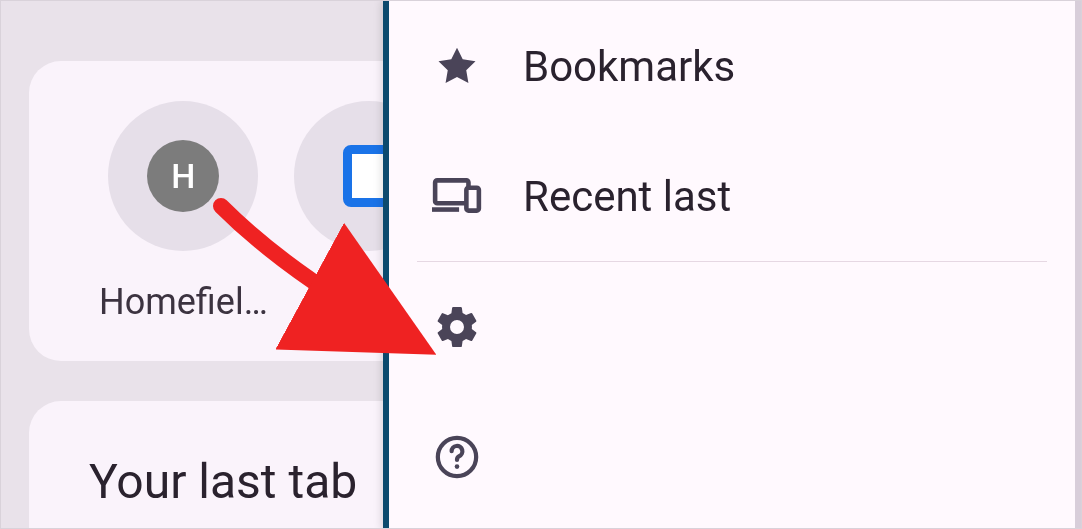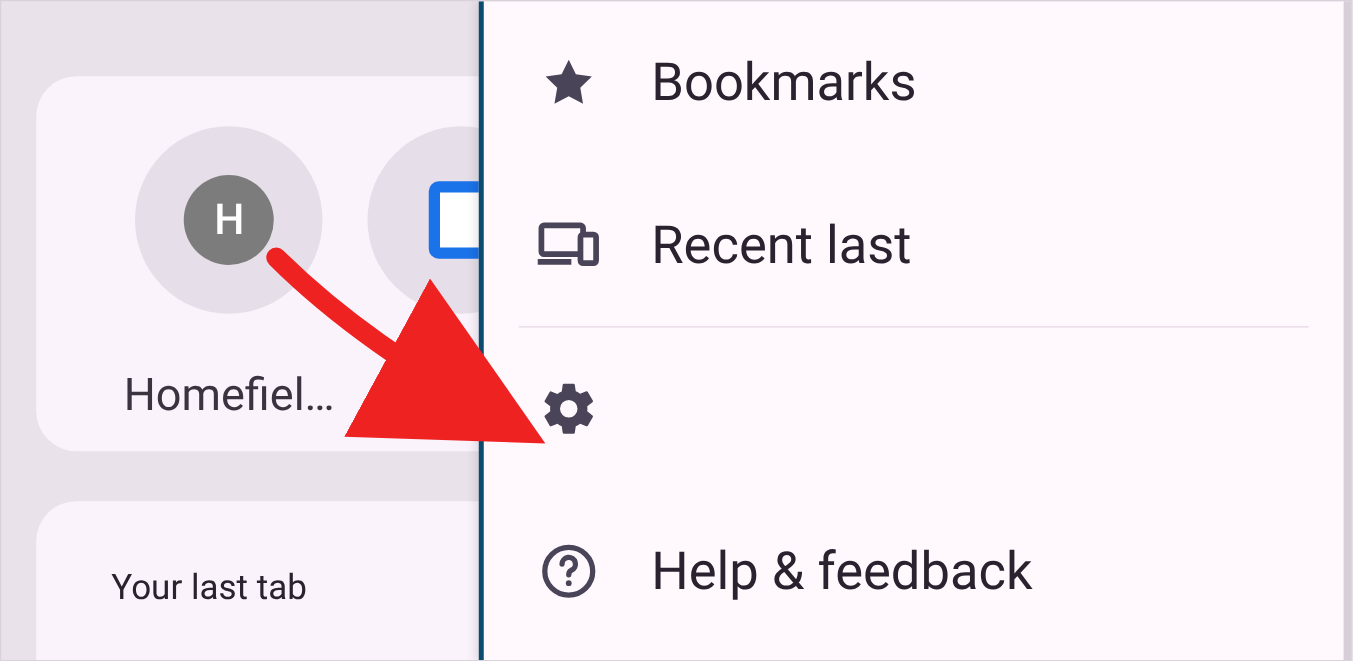--- a/index.html
+++ b/index.html
@@ -5,29 +5,29 @@
     * { margin:0; padding:0; box-sizing:border-box; }
     html,body { width:1082px; height:529px; font-family:Roboto,"Segoe UI",Arial,sans-serif; }
     .stage { position:relative; width:1082px; height:529px; background:#e9e2ea; overflow:hidden; border:1px solid #d9d2da; }
 
     
     .card { position:absolute; left:28px; top:60px; width:560px; height:300px; background:#faf3fb; border-radius:32px; }
     .shortcut { position:absolute; top:40px; text-align:center; }
     .shortcut .circle { width:150px; height:150px; border-radius:50%; background:#e6dfe9; display:flex; align-items:center; justify-content:center; margin:0 auto; }
     .shortcut .inner-badge { width:72px; height:72px; border-radius:50%; background:#7c7c7c; color:#fff; font-size:34px; font-weight:500; display:flex; align-items:center; justify-content:center; }
     .shortcut .inner-box { width:52px; height:62px; border:9px solid #1a73e8; border-radius:8px; background:#fff; }
-    .shortcut .label { margin-top:44px; font-size:36px; color:#3c3340; }
+    .shortcut .label { margin-top:30px; font-size:36px; color:#3c3340; }
     .sc1 { left:70px; }
     .sc2 { left:265px; }
 
     .last-tab-card { position:absolute; left:28px; top:400px; width:560px; height:130px; background:#faf3fb; border-radius:32px 32px 0 0; padding:52px 60px 0; }
-    .last-tab-card .t { font-size:28px; color:#2a222e; }
+    .last-tab-card .t { font-size:48px; color:#2a222e; }
 
     
-    .menu { position:absolute; right:6px; top:0; width:692px; height:529px; background:#fff9fe; box-shadow:-2px 0 8px rgba(0,0,0,.12); border-left:4px solid #0c4a6e; overflow:hidden;}
+    .menu { position:absolute; right:6px; top:0; width:692px; height:529px; background:#fff9fe; box-shadow:-2px 0 8px rgba(0,0,0,.12); border-left:6px solid #0c4a6e; overflow:hidden;}
     .menu-item { display:flex; align-items:center; height:130px; padding-left:40px; cursor:pointer; }
     .menu-item .icon { width:56px; display:flex; justify-content:center; color:#4a4458; }
     .menu-item .txt { margin-left:38px; font-size:42px; color:#2a222e; }
     .divider { height:1px; background:#e6d8e3; margin:0 28px; }
 
     
     .arrow { position:absolute; left:200px; top:185px; pointer-events:none; }
 
     
     .scroll-edge { position:absolute; right:0; top:0; width:6px; height:529px; background:#d8ceda; }
@@ -89,21 +89,20 @@
     </div>
 
     <div class="menu-item">
       <span class="icon">
         <svg width="46" height="46" viewBox="0 0 24 24" fill="none" stroke="#4a4458" stroke-width="2.2">
           <circle cx="12" cy="12" r="10"></circle>
           <path d="M9.2 9a2.8 2.8 0 1 1 3.9 2.6c-.9.4-1.1 1-1.1 1.9" stroke-linecap="round"></path>
           <circle cx="12" cy="17" r="1.2" fill="#4a4458" stroke="none"></circle>
         </svg>
       </span>
-      <span class="txt">Help &amp; feedback</span>
     </div>
 
   </div>
 
   <svg class="arrow" width="260" height="210">
     <defs>
       <marker id="ah" viewBox="0 0 10 10" refX="8" refY="5" markerWidth="9" markerHeight="9" orient="auto-start-reverse">
         <path d="M 0 0 L 10 5 L 0 10 z" fill="#ef2222"></path>
       </marker>
     </defs>

